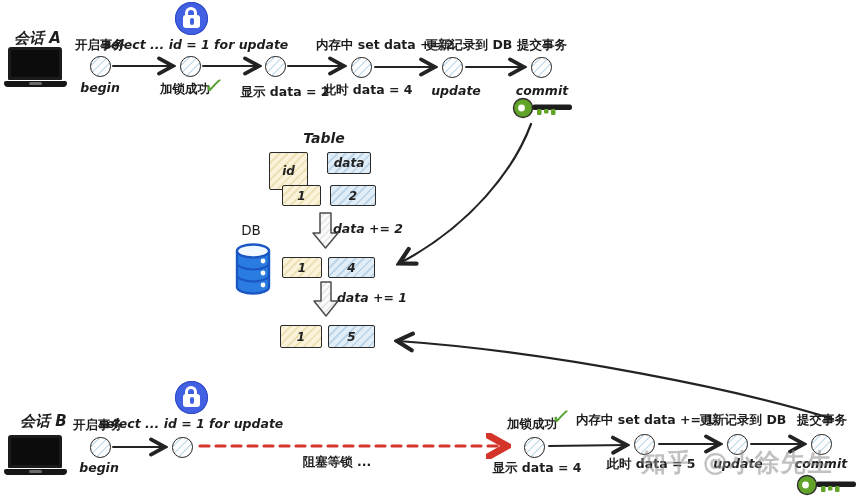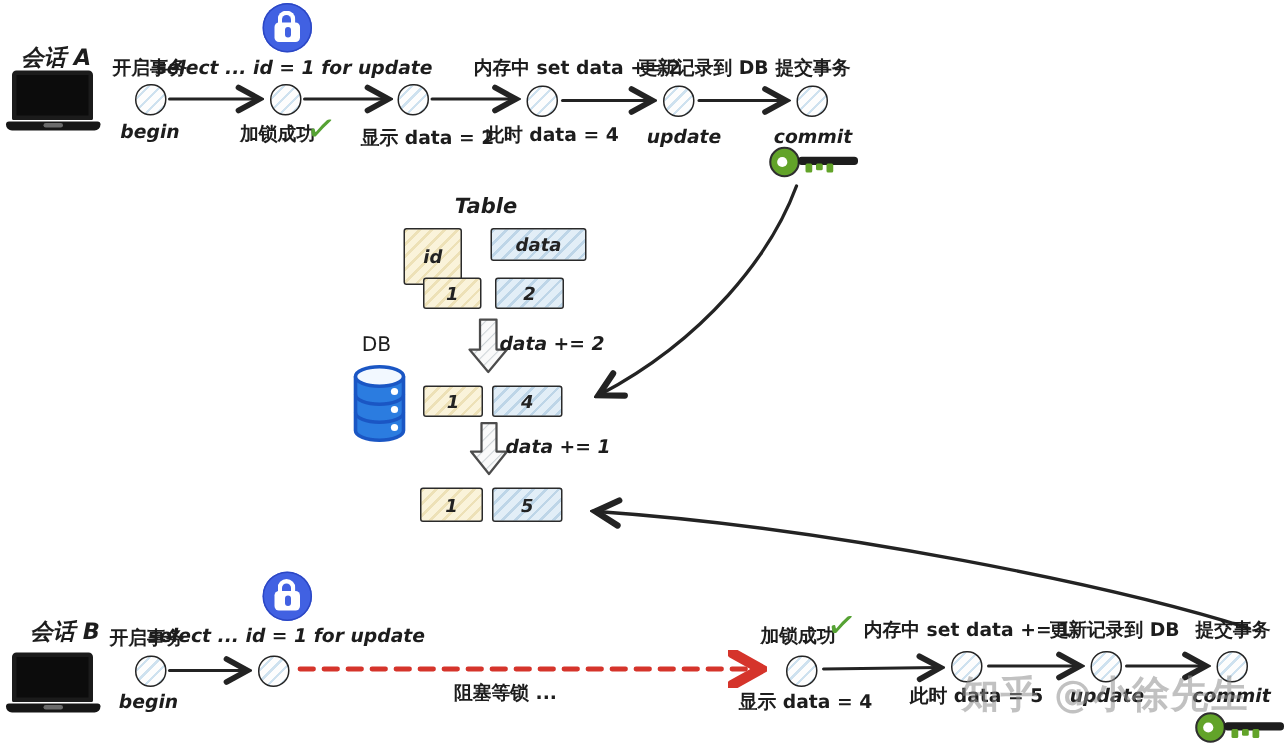--- a/index.html
+++ b/index.html
@@ -138,21 +138,21 @@
     <rect x="21" y="8.5" width="40" height="5.5" rx="2.5" fill="#1d1d1d"></rect>
     <rect x="26" y="13" width="4.5" height="6" rx="1" fill="#62a329"></rect>
     <rect x="33" y="13" width="4.5" height="4.5" rx="1" fill="#62a329"></rect>
     <rect x="40" y="13" width="4.5" height="6" rx="1" fill="#62a329"></rect>
     <circle cx="10.5" cy="12" r="3.4" fill="#ffffff"></circle>
   </svg>
 
   <div class="lbl hand" style="left:324px;top:131px;font-size:14px;">Table</div>
 
   <div class="cell cell-yellow" style="left:269px;top:152px;width:39px;height:38px;">id</div>
-  <div class="cell cell-blue" style="left:327px;top:152px;width:64px;height:22px;">data</div>
+  <div class="cell cell-blue" style="left:327px;top:152px;width:44px;height:22px;">data</div>
 
   <div class="cell cell-yellow" style="left:282px;top:185px;width:39px;height:21px;">1</div>
   <div class="cell cell-blue" style="left:330px;top:185px;width:46px;height:21px;">2</div>
 
   <div class="lbl hand" style="left:368px;top:222px;">data += 2</div>
 
   <div class="lbl" style="left:251px;top:223px;font-size:13.5px;font-weight:400;">DB</div>
   <svg class="layer" style="left:232px;top:242px;" width="42" height="54" viewBox="0 0 42 54">
     <path d="M5,9 v36 a16,6.5 0 0 0 32,0 v-36" fill="#2b7ce0" stroke="#1a56c4" stroke-width="2.4"></path>
     <ellipse cx="21" cy="9" rx="16" ry="6.5" fill="#f2f8ff" stroke="#1a56c4" stroke-width="2.4"></ellipse>

